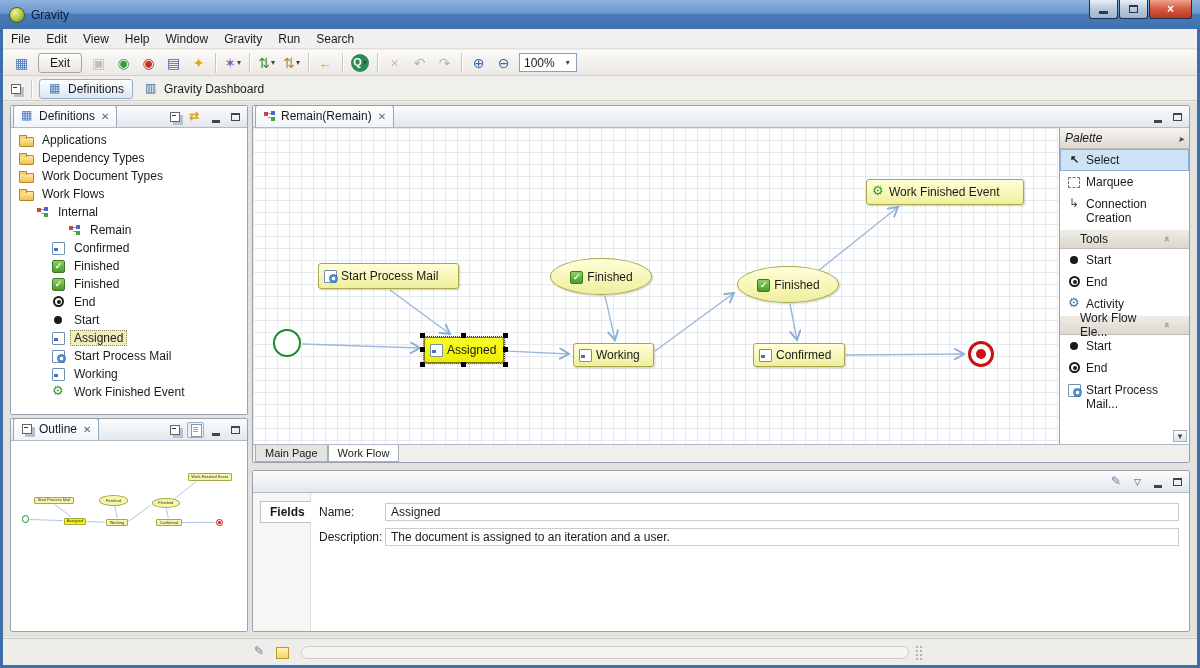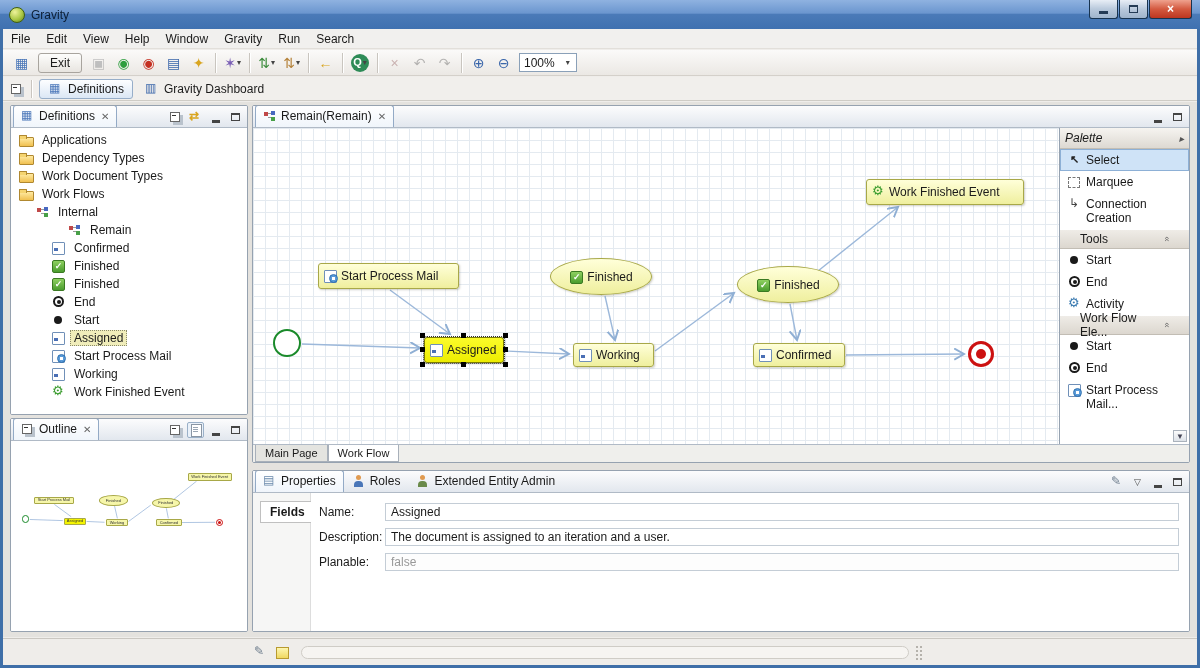--- a/index.html
+++ b/index.html
@@ -613,37 +613,20 @@
           </div>
 
           <div class="ptab sel">
             <span>Work Flow</span>
           </div>
         </div>
     </div>
 
     <div class="panel" style="left:249px; top:368px; width:938px; height:162px;">
       <div class="tabrow">
-        <div style="display:flex; align-items:flex-end;">
-
-            <div class="vtab sel">
-              <span class="ticon properties-icon"></span>
-              <span>Properties</span>
-            </div>
-
-            <div class="vtab">
-              <span class="ticon roles-icon"></span>
-              <span>Roles</span>
-            </div>
-
-            <div class="vtab">
-              <span class="ticon admin-icon"></span>
-              <span>Extended Entity Admin</span>
-            </div>
-          </div>
         <div class="view-tools">
           <span class="vt-btn">
               <span class="ticon pencil-icon"></span>
             </span>
           <span class="vt-btn">
               <span class="menu-tri">▽</span>
             </span>
           <span class="vt-btn">
               <span class="minbar2"></span>
             </span>
@@ -665,26 +648,20 @@
               </div>
             </div>
 
             <div class="form-row">
               <span class="flabel">Description:</span>
               <div class="finput">
                 <span>The document is assigned to an iteration and a user.</span>
               </div>
             </div>
 
-            <div class="form-row">
-              <span class="flabel">Planable:</span>
-              <div class="finput disabled">
-                <span>false</span>
-              </div>
-            </div>
           </div>
       </div>
     </div>
   </div>
 
   <div class="statusbar">
     <div class="sb-icons">
       <span class="ticon pencil-icon"></span>
       <span class="ticon note-icon"></span>
     </div>

